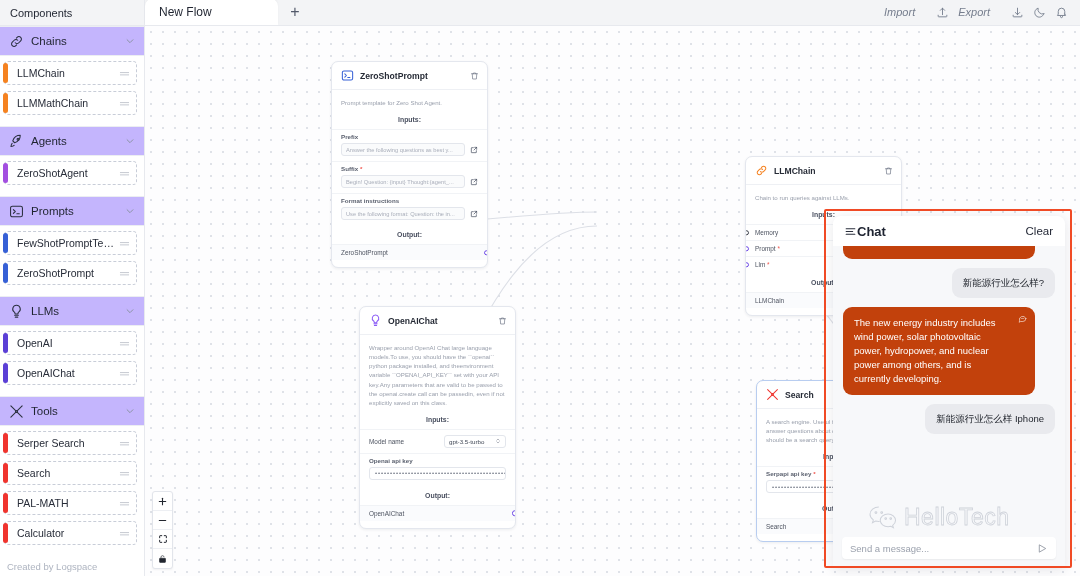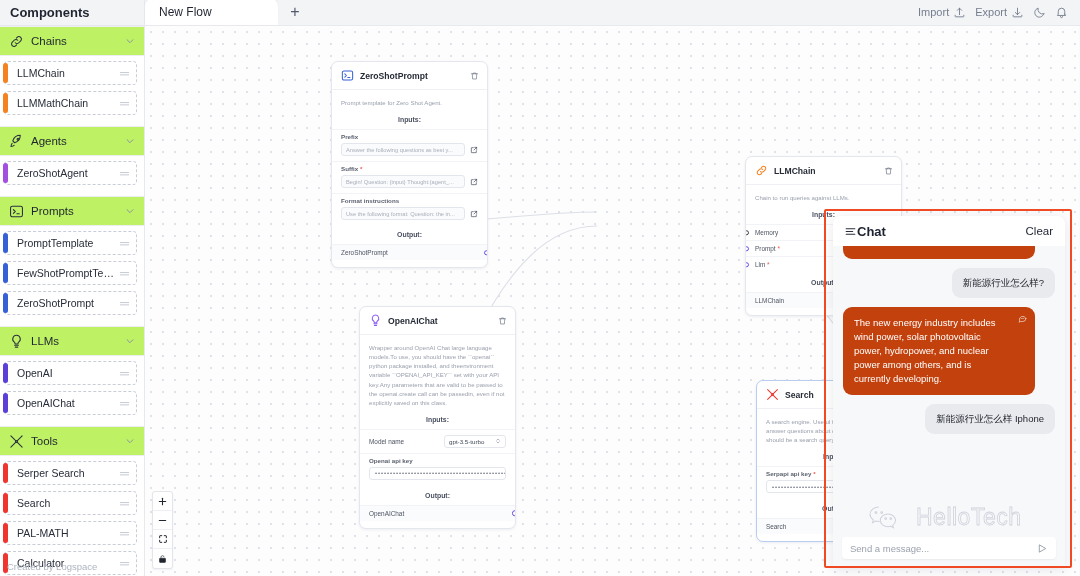--- a/index.html
+++ b/index.html
@@ -15,26 +15,26 @@
     width: 145px; height: 576px; background: #ffffff;
     border-right: 1px solid #e7e9ee;
     display: flex; flex-direction: column; position: relative;
     overflow: hidden;
   }
   .sidebar-header {
     height: 26px; display: flex; align-items: center;
     padding-left: 10px; background: #f3f4f6;
     border-bottom: 1px solid #e7e9ee;
   }
-  .sidebar-header-title { font-size: 13px; color: #1f2430; font-weight: 700; }
+  .sidebar-header-title { font-size: 11px; color: #1f2430; font-weight: 400; }
   .sidebar-scroll { flex: 1; overflow: hidden; }
 
   .cat-head {
     height: 30px; display: flex; align-items: center; gap: 7px;
-    padding: 0 9px; background: #bef264;
+    padding: 0 9px; background: #c4b5fd;
     border-bottom: 1px solid #eceef2; border-top: 1px solid #eceef2;
   }
   .cat-head .cat-ico { width: 15px; height: 15px; flex: 0 0 15px; color:#2b3040; display:flex;align-items:center;justify-content:center;}
   .cat-head .cat-label { font-size: 11.5px; color: #1f2430; font-weight: 400; flex: 1; }
   .cat-head .chev { width: 10px; height: 10px; color: #8c94a5; }
 
   .comp-wrap { padding: 5px 7px 5px 4px; }
   .comp {
     position: relative; height: 24px; margin-bottom: 6px;
     display: flex; align-items: center;
@@ -69,21 +69,21 @@
     box-shadow: 0 -1px 2px rgba(0,0,0,.04);
   }
   .tab-add {
     width: 34px; height: 26px; display: flex; align-items: center;
     justify-content: center; color: #52596a; font-size: 16px; font-weight: 300;
   }
   .topbar-right {
     margin-left: auto; display: flex; align-items: center;
     gap: 9px; padding-right: 12px; height: 26px;
   }
-  .tb-item { display: flex; align-items: center; gap: 4px; font-size: 11px; color: #767e8e; }
+  .tb-item { display: flex; align-items: center; gap: 21px; font-size: 11px; color: #767e8e; font-style: italic; }
   .tb-ico { width: 13px; height: 13px; color: #767e8e; }
 
   
   .canvas {
     position: absolute; top: 26px; left: 0; right: 0; bottom: 0;
     background-color: #fdfdfe;
     background-image: radial-gradient(#dfe2e8 0.85px, transparent 0.85px);
     background-size: 12px 12px;
     overflow: hidden;
   }
@@ -210,21 +210,21 @@
     height: 22px; background: #fff; border-radius: 4px;
     display: flex; align-items: center; padding: 0 8px;
     font-size: 9.5px; color: #9ba1ad;
     box-shadow: 0 1px 2px rgba(0,0,0,.06);
   }
   .chat-input .send { margin-left: auto; width: 11px; height: 11px; color: #8a909c; }
 
   
   .watermark {
     position: absolute; left: 868px; top: 504px; z-index: 22;
-    display: flex; align-items: center; gap: 18px;
+    display: flex; align-items: center; gap: 6px;
     pointer-events: none; opacity: .55;
   }
   .watermark .wm-text {
     font-size: 23px; color: transparent;
     -webkit-text-stroke: 0.8px #aeb4c0;
     font-family: "Liberation Sans", sans-serif; letter-spacing: .5px;
   }
 </style>
 </head>
 <body>
@@ -296,28 +296,20 @@
               <path d="M7 9l3 3-3 3"></path>
               <path d="M12.5 15.5h4"></path>
             </svg>
           </span>
           <span class="cat-label">Prompts</span>
           <svg class="chev" viewBox="0 0 24 24" fill="none" stroke="currentColor" stroke-width="2.4" stroke-linecap="round" stroke-linejoin="round">
             <path d="M5 9l7 7 7-7"></path>
           </svg>
         </div>
         <div class="comp-wrap">
-          <div class="comp">
-            <span class="bar" style="background:#3660d6"></span>
-            <span class="clabel">PromptTemplate</span>
-            <svg class="grip" viewBox="0 0 24 12" stroke="#8d94a3" stroke-width="2" stroke-linecap="round">
-              <path d="M3 4h18"></path>
-              <path d="M3 9h18"></path>
-            </svg>
-          </div>
           <div class="comp">
             <span class="bar" style="background:#3660d6"></span>
             <span class="clabel">FewShotPromptTempla...</span>
             <svg class="grip" viewBox="0 0 24 12" stroke="#8d94a3" stroke-width="2" stroke-linecap="round">
               <path d="M3 4h18"></path>
               <path d="M3 9h18"></path>
             </svg>
           </div>
           <div class="comp">
             <span class="bar" style="background:#3660d6"></span>

